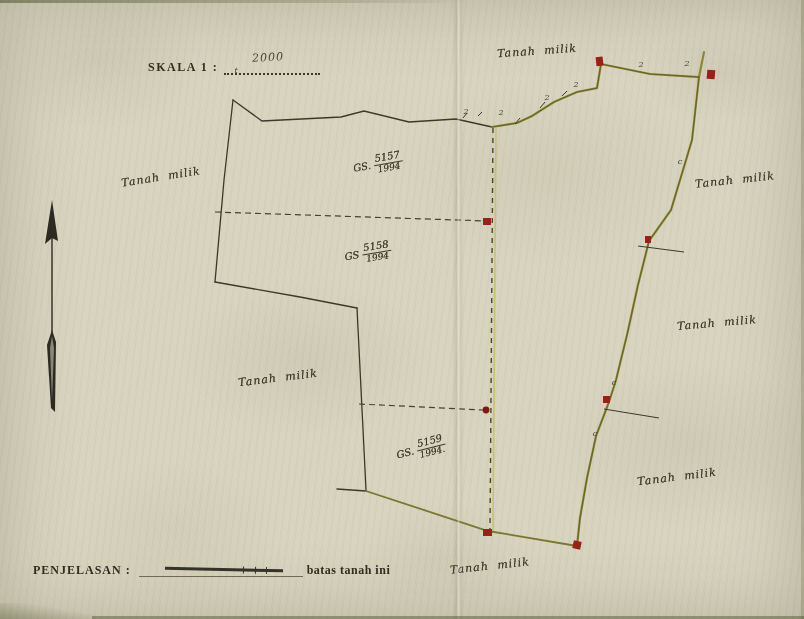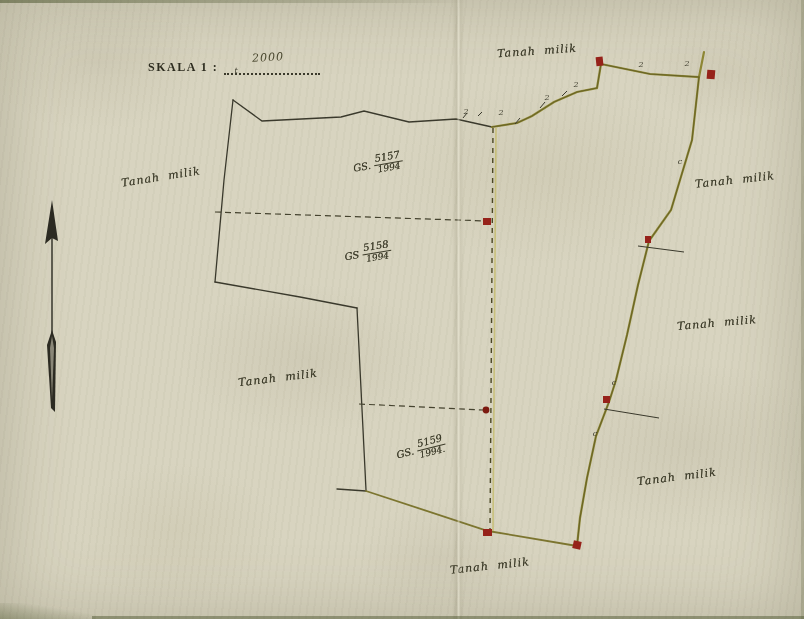--- a/index.html
+++ b/index.html
@@ -165,20 +165,31 @@
   <div class="label pt" style="left:466px;top:111px;">2</div>
   <div class="label pt" style="left:501px;top:112px;">2</div>
   <div class="label pt" style="left:547px;top:97px;">2</div>
   <div class="label pt" style="left:576px;top:84px;">2</div>
   <div class="label pt" style="left:641px;top:64px;">2</div>
   <div class="label pt" style="left:687px;top:63px;">2</div>
   <div class="label pt" style="left:680px;top:161px;">c</div>
   <div class="label pt" style="left:614px;top:382px;">c</div>
   <div class="label pt" style="left:595px;top:433px;">c</div>
 
+  <div class="legend-block">
+    <span class="legend-title">PENJELASAN :</span>
+    <span class="legend-line">
+      <span class="legend-thick">
+        <span class="legend-tick" style="left:78px;"></span>
+        <span class="legend-tick" style="left:90px;"></span>
+        <span class="legend-tick" style="left:101px;"></span>
+      </span>
+    </span>
+    <span class="legend-item">batas tanah ini</span>
+  </div>
 
   <div class="crease"></div>
   <div class="edge-top"></div>
   <div class="edge-bottom"></div>
   <div class="edge-right"></div>
   <div class="corner-bl"></div>
 
 </div>
 
 </body></html>

